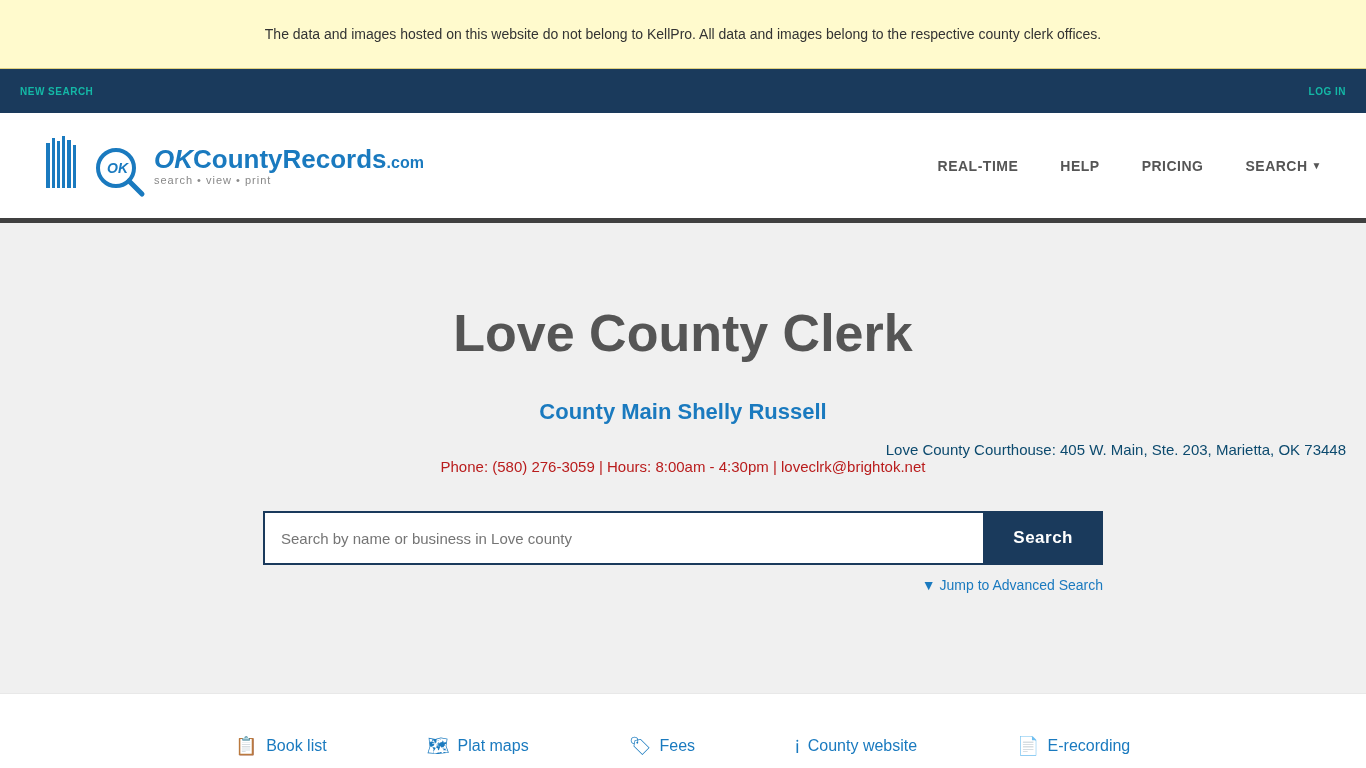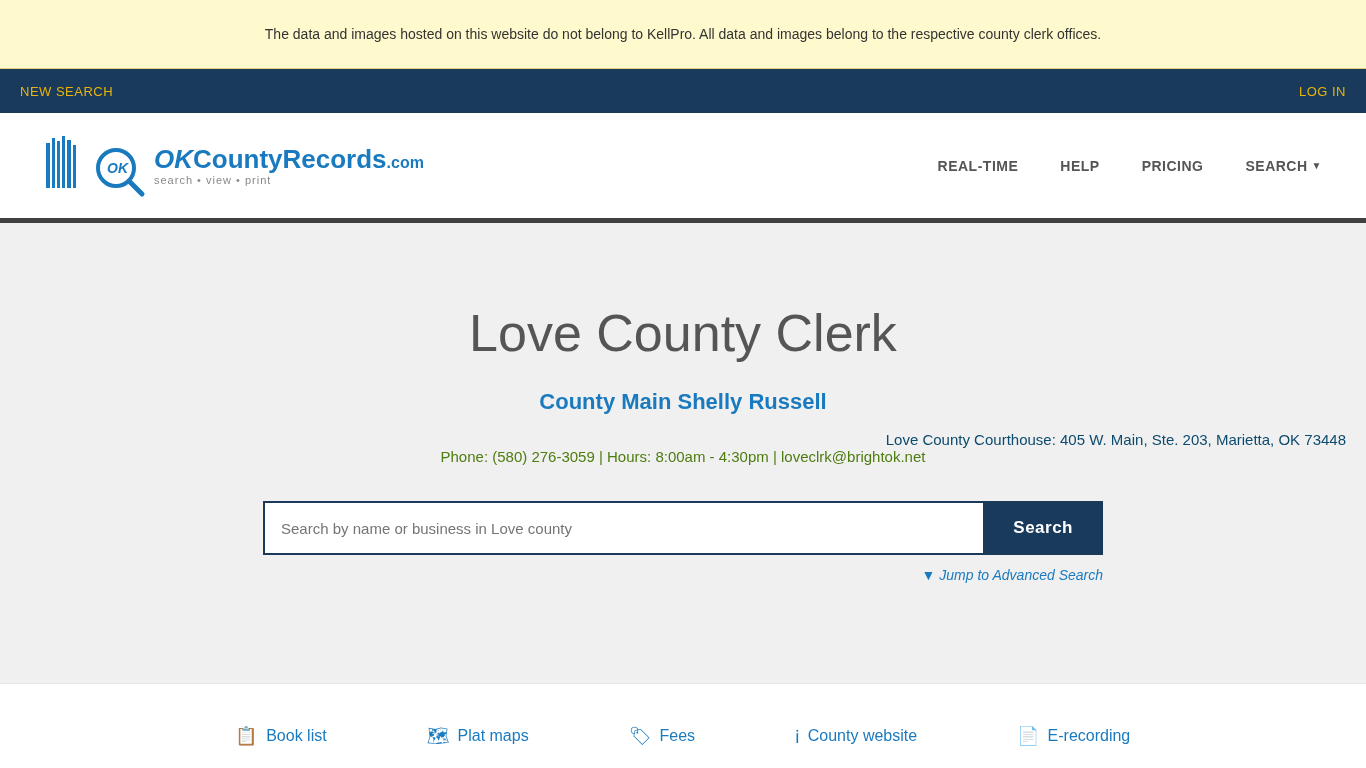--- a/index.html
+++ b/index.html
@@ -18,24 +18,24 @@
     
     .top-nav {
       background: #1a3a5c;
       display: flex;
       justify-content: space-between;
       align-items: center;
       padding: 0 20px;
       height: 44px;
     }
     .top-nav a {
-      color: #eab308;
+      color: #14b8a6;
       text-decoration: none;
-      font-size: 13px;
-      font-weight: normal;
+      font-size: 10px;
+      font-weight: bold;
       letter-spacing: 0.5px;
       cursor: pointer;
     }
 
     
     .main-header {
       background: #fff;
       display: flex;
       align-items: center;
       justify-content: space-between;
@@ -80,38 +80,38 @@
     }
 
     
     .hero {
       background: #f0f0f0;
       text-align: center;
       padding: 80px 20px 100px;
     }
     .hero h1 {
       font-size: 52px;
-      font-weight: 400;
-      color: #555;
-      margin-bottom: 26px;
+      font-weight: 700;
+      color: #555;
+      margin-bottom: 36px;
     }
     .hero h2 {
       font-size: 22px;
       font-weight: bold;
       color: #1a7abf;
       margin-bottom: 16px;
     }
     .hero .address {
       font-size: 15px;
       color: #0c4a6e;
       text-align: right;
     }
     .hero .phone {
       font-size: 15px;
-      color: #4d7c0f;
+      color: #b91c1c;
       margin-bottom: 36px;
     }
 
     
     .search-container {
       display: flex;
       justify-content: center;
       align-items: center;
       max-width: 840px;
       margin: 0 auto 12px;
@@ -138,21 +138,20 @@
       cursor: pointer;
       letter-spacing: 0.5px;
     }
     .advanced-search {
       text-align: right;
       max-width: 840px;
       margin: 0 auto;
       font-size: 14px;
       color: #1a7abf;
       cursor: pointer;
-      font-style: italic;
     }
     .advanced-search .arrow { margin-right: 4px; }
 
     
     .footer-links {
       background: #fff;
       display: flex;
       justify-content: center;
       align-items: center;
       gap: 100px;

